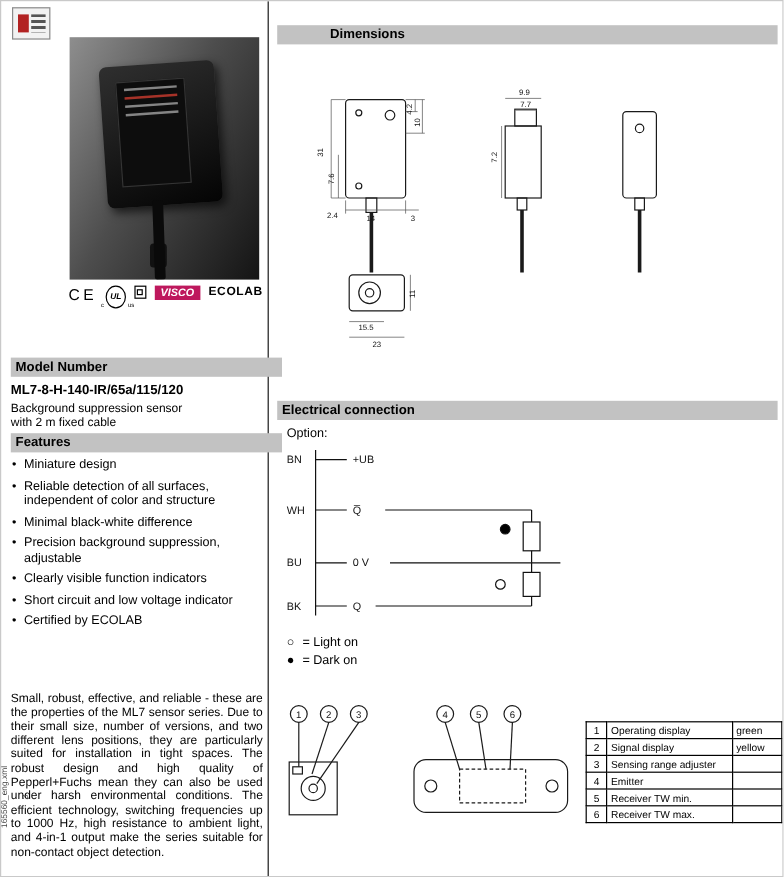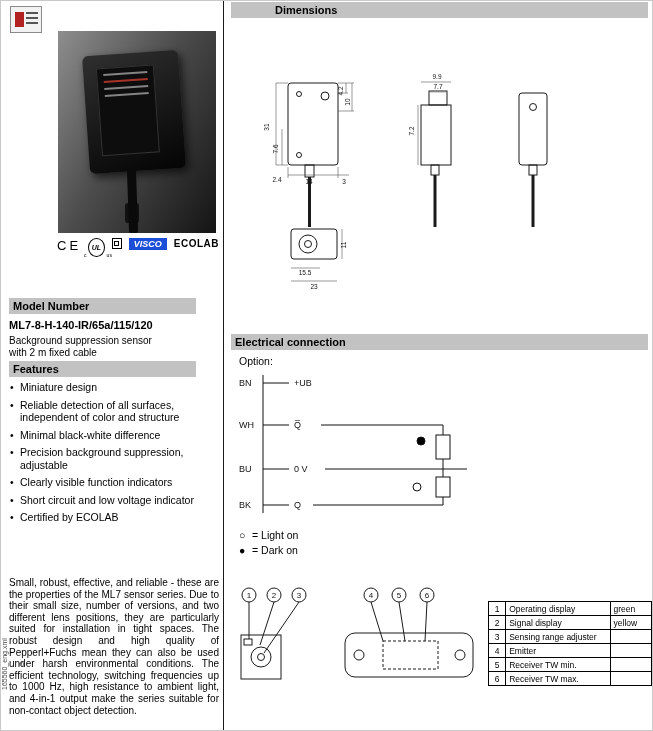--- a/index.html
+++ b/index.html
@@ -19,29 +19,29 @@
   .cable{position:absolute;left:70px;top:136px;width:9px;height:66px;background:#0a0a0a;border-radius:2px;transform:rotate(-2deg);}
   .connector{position:absolute;left:67px;top:172px;width:14px;height:20px;background:#111;border-radius:3px;}
 
   .certs{position:absolute;left:56px;top:237px;width:162px;height:22px;display:flex;align-items:flex-start;gap:7px;}
   .ce{font-size:13px;letter-spacing:3px;}
   .ul{position:relative;width:17px;height:17px;border:1px solid #000;border-radius:50%;font-size:7px;font-weight:bold;font-style:italic;display:flex;align-items:center;justify-content:center;}
   .ul .ul-c{position:absolute;left:-5px;bottom:-2px;font-size:5px;font-style:normal;font-weight:normal;}
   .ul .ul-us{position:absolute;right:-8px;bottom:-2px;font-size:5px;font-style:normal;font-weight:normal;}
   .sq{width:11px;height:11px;border:1.5px solid #000;display:flex;align-items:center;justify-content:center;box-sizing:border-box;}
   .sq-inner{width:5px;height:5px;border:1px solid #000;box-sizing:border-box;}
-  .visco{background:#1d4ed8;color:#fff;font-size:9px;font-weight:bold;font-style:italic;padding:1px 5px;}
+  .visco{background:#be185d;color:#fff;font-size:9px;font-weight:bold;font-style:italic;padding:1px 5px;}
   .ecolab{font-size:10px;font-weight:bold;letter-spacing:.5px;}
 
-  .bar{position:absolute;left:8px;width:187px;height:16px;background:#c2c2c2;font-size:11px;font-weight:bold;line-height:16px;padding-left:4px;box-sizing:border-box;color:#000;}
+  .bar{position:absolute;left:8px;width:226px;height:16px;background:#c2c2c2;font-size:11px;font-weight:bold;line-height:16px;padding-left:4px;box-sizing:border-box;color:#000;}
   .bar-r{left:230px;width:417px;}
   .bar-model{top:297px;}
   .bar-features{top:360px;}
   .bar-product{top:556px;}
-  .bar-dims{top:1px;padding-left:44px;}
+  .bar-dims{top:20px;padding-left:44px;}
   .bar-elec{top:333px;}
   .bar-ind{top:563px;}
 
   .model-value{position:absolute;left:8px;top:318px;width:210px;font-size:11px;font-weight:bold;}
   .model-desc{position:absolute;left:8px;top:334px;width:210px;font-size:10px;line-height:12px;}
 
   .features-list{position:absolute;left:8px;top:380px;width:210px;margin:0;padding:0;list-style:none;}
   .features-list li{position:relative;font-size:10.5px;line-height:12.5px;margin-bottom:5px;padding-left:11px;}
   .features-list li::before{content:"\2022";position:absolute;left:1px;top:0;}
 

